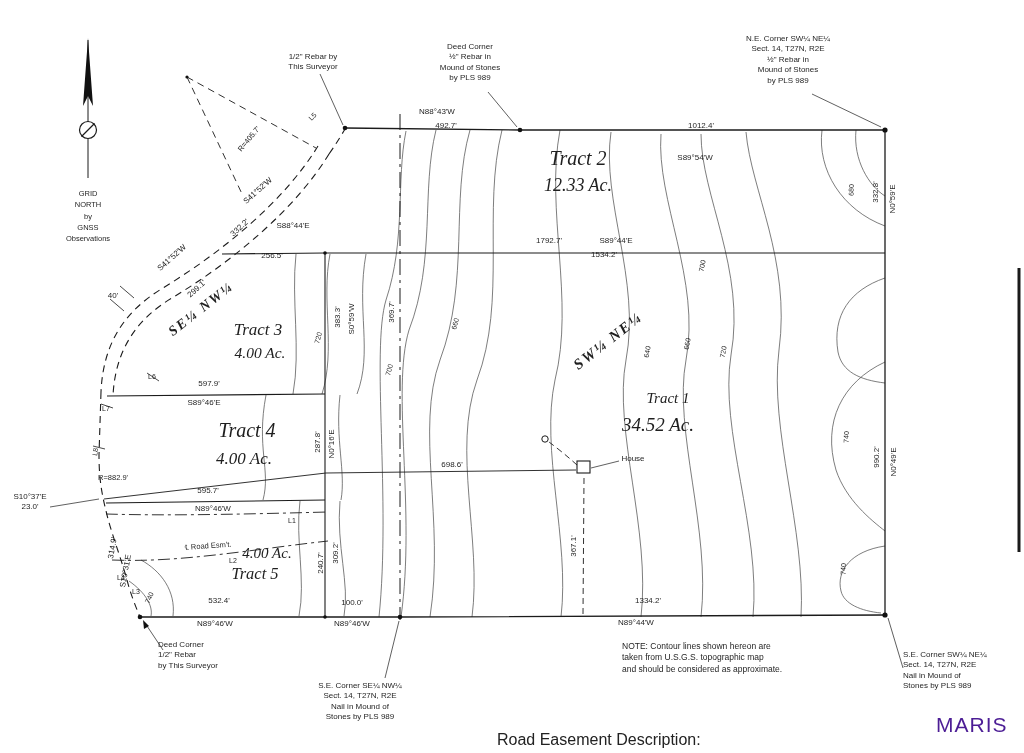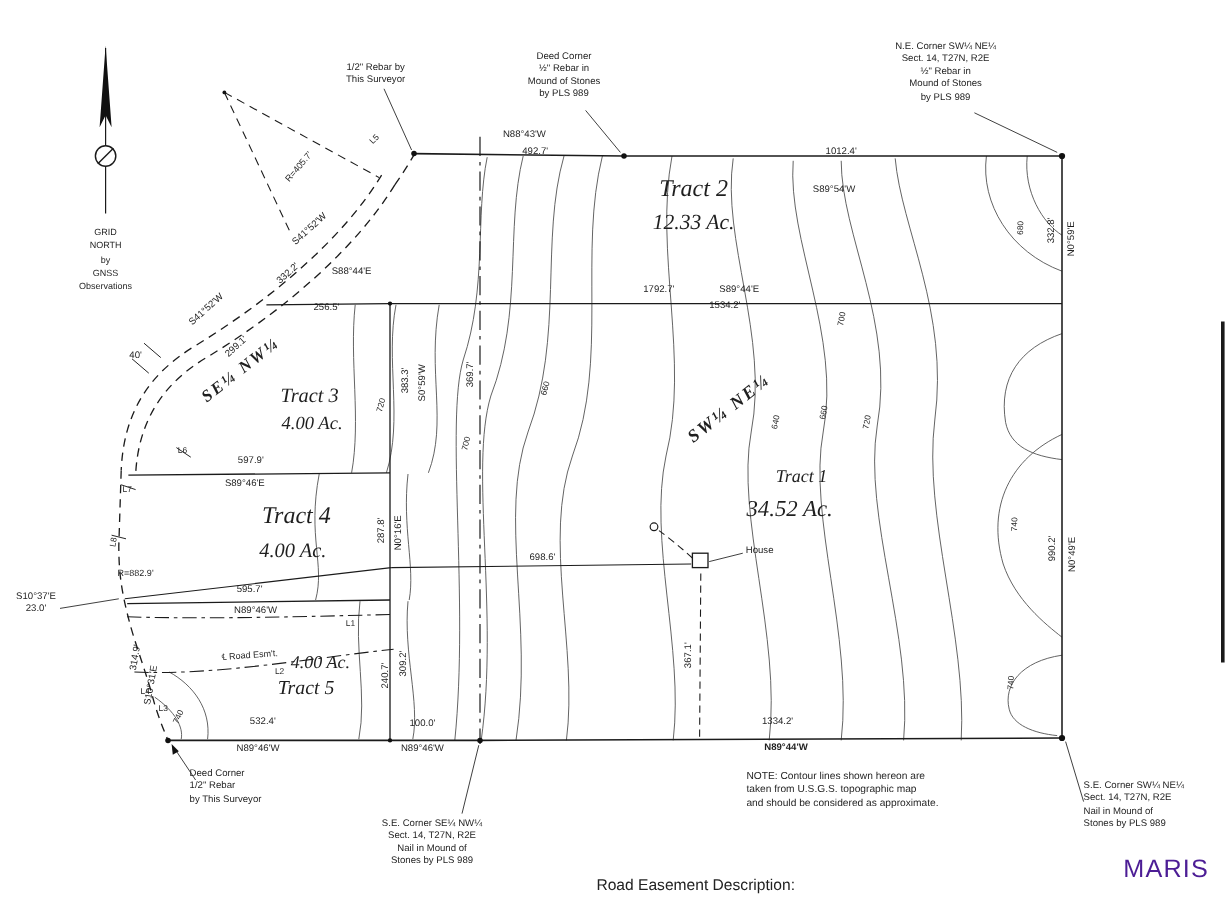--- a/index.html
+++ b/index.html
@@ -9,21 +9,21 @@
   .lb{position:absolute;font-size:8px;line-height:1.25;color:#1f1f1f;white-space:pre-line;
       text-align:center;transform:translate(-50%,-50%);}
   .tl{transform:none;text-align:left;}
   .sm{font-size:7px;}
   .dim{font-size:8px;}
   .corner-note{font-size:8px;line-height:1.3;}
   .note{font-size:8.5px;line-height:1.35;}
   .tract{font-family:"Liberation Serif",serif;font-style:italic;}
   .quarter{font-family:"Liberation Serif",serif;font-style:italic;font-weight:bold;letter-spacing:2px;}
   .watermark{font-size:21px;color:#4c1d95;letter-spacing:1px;}
-  .footer{font-size:13px;color:#222;}
+  .footer{font-size:16px;color:#222;}
   .north-text{font-size:7.5px;line-height:1.5;}
 </style>
 </head>
 <body>
 
 <div class="stage">
 
 <svg class="art" width="1024" height="753" viewBox="0 0 1024 753">
 
   <g stroke="#3f3f3f" stroke-width="0.75" fill="none" opacity="0.9">
@@ -211,21 +211,21 @@
 <div class="lb dim" style="left:321px;top:563px;transform:translate(-50%,-50%) rotate(-90deg);">240.7'</div>
 <div class="lb dim" style="left:336px;top:553px;transform:translate(-50%,-50%) rotate(-90deg);">309.2'</div>
 <div class="lb dim" style="left:113px;top:548px;transform:translate(-50%,-50%) rotate(-80deg);">314.9'</div>
 <div class="lb dim" style="left:126px;top:571px;transform:translate(-50%,-50%) rotate(-80deg);">S10°31'E</div>
 
 <div class="lb dim" style="left:219px;top:601px;">532.4'</div>
 <div class="lb dim" style="left:215px;top:624px;">N89°46'W</div>
 <div class="lb dim" style="left:352px;top:603px;">100.0'</div>
 <div class="lb dim" style="left:352px;top:624px;">N89°46'W</div>
 <div class="lb dim" style="left:648px;top:601px;">1334.2'</div>
-<div class="lb dim" style="left:655px;top:623px;font-weight:bold;">N89°44'W</div>
+<div class="lb dim" style="left:636px;top:623px;">N89°44'W</div>
 
 <div class="lb sm" style="left:456px;top:324px;transform:translate(-50%,-50%) rotate(-75deg);">660</div>
 <div class="lb sm" style="left:703px;top:266px;transform:translate(-50%,-50%) rotate(-80deg);">700</div>
 <div class="lb sm" style="left:724px;top:352px;transform:translate(-50%,-50%) rotate(-80deg);">720</div>
 <div class="lb sm" style="left:648px;top:352px;transform:translate(-50%,-50%) rotate(-80deg);">640</div>
 <div class="lb sm" style="left:688px;top:344px;transform:translate(-50%,-50%) rotate(-80deg);">660</div>
 <div class="lb sm" style="left:847px;top:437px;transform:translate(-50%,-50%) rotate(-88deg);">740</div>
 <div class="lb sm" style="left:844px;top:569px;transform:translate(-50%,-50%) rotate(-88deg);">740</div>
 <div class="lb sm" style="left:319px;top:338px;transform:translate(-50%,-50%) rotate(-75deg);">720</div>
 <div class="lb sm" style="left:390px;top:370px;transform:translate(-50%,-50%) rotate(-75deg);">700</div>

